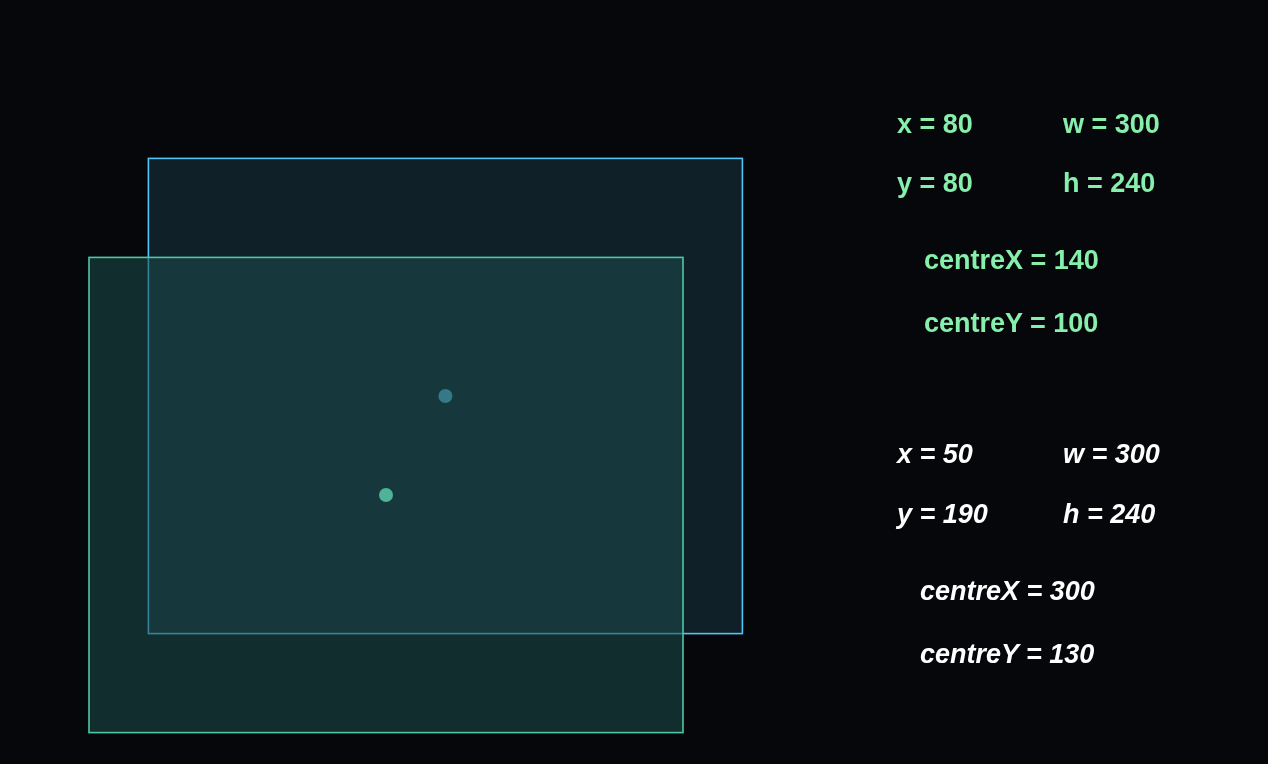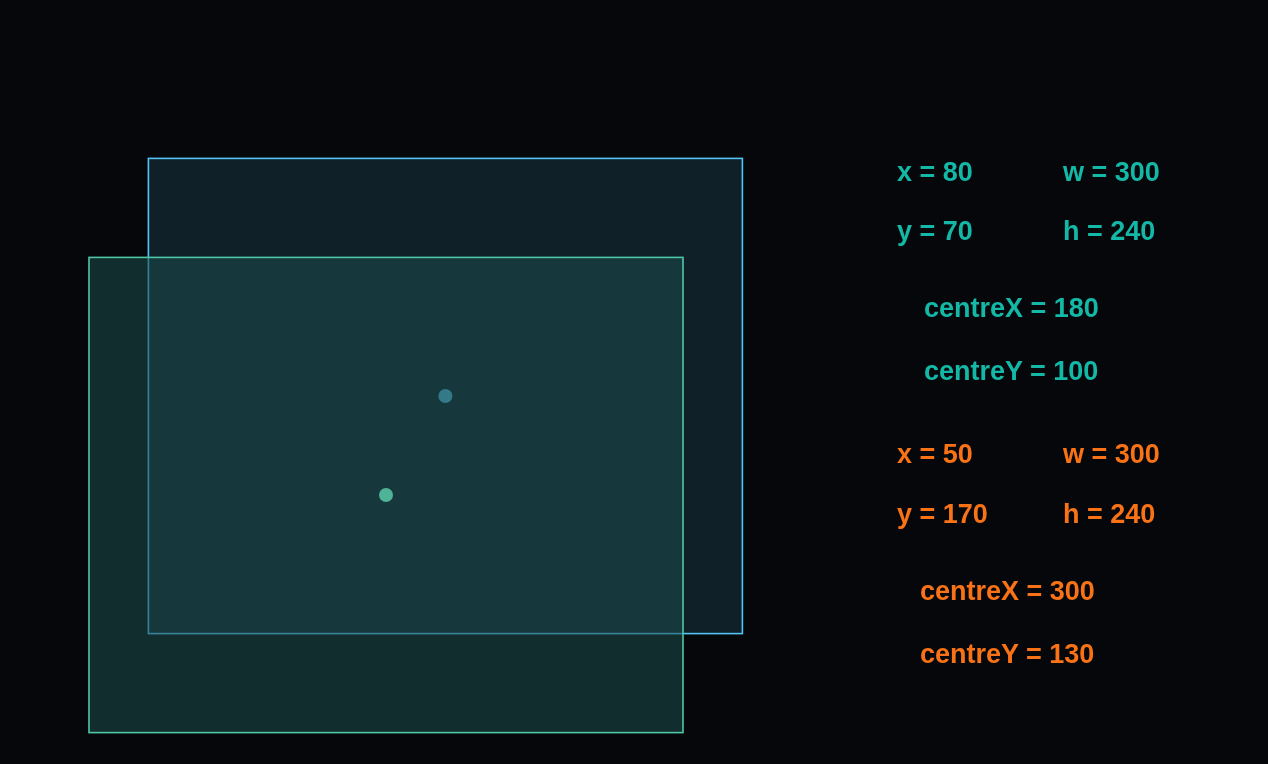--- a/index.html
+++ b/index.html
@@ -1,37 +1,37 @@
 <!DOCTYPE html>
 <html><head>
 <meta charset="utf-8">
 <style>
   html,body{margin:0;padding:0;width:1268px;height:764px;background:#06070b;overflow:hidden;
             font-family:"Lucida Grande","Segoe UI",Verdana,sans-serif;font-size:27px;}
-  .text-blue{color:#14b8a6;margin-top:48px;}
-  .text-green{color:#f97316;}
+  .text-blue{color:#86efac;}
+  .text-green{color:#ffffff;font-style:italic;}
   b{font-weight:600;}
   .prop{position:absolute;white-space:nowrap;}
   svg{position:absolute;left:0;top:0;}
 </style>
 </head>
 <body>
 
 <svg id="dia" width="1268" height="764">
     <rect x="148.4" y="158.4" width="594" height="475.2" fill="#183544" fill-opacity="0.55" stroke="#54c3f5" stroke-width="1.6"></rect>
     <circle cx="445.4" cy="396" r="7" fill="#4eb0d0"></circle>
     <rect x="89" y="257.4" width="594" height="475.2" fill="#1e4d4c" fill-opacity="0.55" stroke="#4fc7a6" stroke-width="1.6"></rect>
     <circle cx="386" cy="495" r="7" fill="#4eb397"></circle>
   </svg>
 
 <b class="prop text-blue" style="left:897px; top:109px">x = 80</b>
 <b class="prop text-blue" style="left:1063px;top:109px">w = 300</b>
-<b class="prop text-blue" style="left:897px; top:168px">y = 70</b>
+<b class="prop text-blue" style="left:897px; top:168px">y = 80</b>
 <b class="prop text-blue" style="left:1063px;top:168px">h = 240</b>
-<b class="prop text-blue" style="left:924px; top:245px">centreX = 180</b>
+<b class="prop text-blue" style="left:924px; top:245px">centreX = 140</b>
 <b class="prop text-blue" style="left:924px; top:308px">centreY = 100</b>
 
 <b class="prop text-green" style="left:897px; top:439px">x = 50</b>
 <b class="prop text-green" style="left:1063px;top:439px">w = 300</b>
-<b class="prop text-green" style="left:897px; top:499px">y = 170</b>
+<b class="prop text-green" style="left:897px; top:499px">y = 190</b>
 <b class="prop text-green" style="left:1063px;top:499px">h = 240</b>
 <b class="prop text-green" style="left:920px; top:576px">centreX = 300</b>
 <b class="prop text-green" style="left:920px; top:639px">centreY = 130</b>
 
 </body></html>

